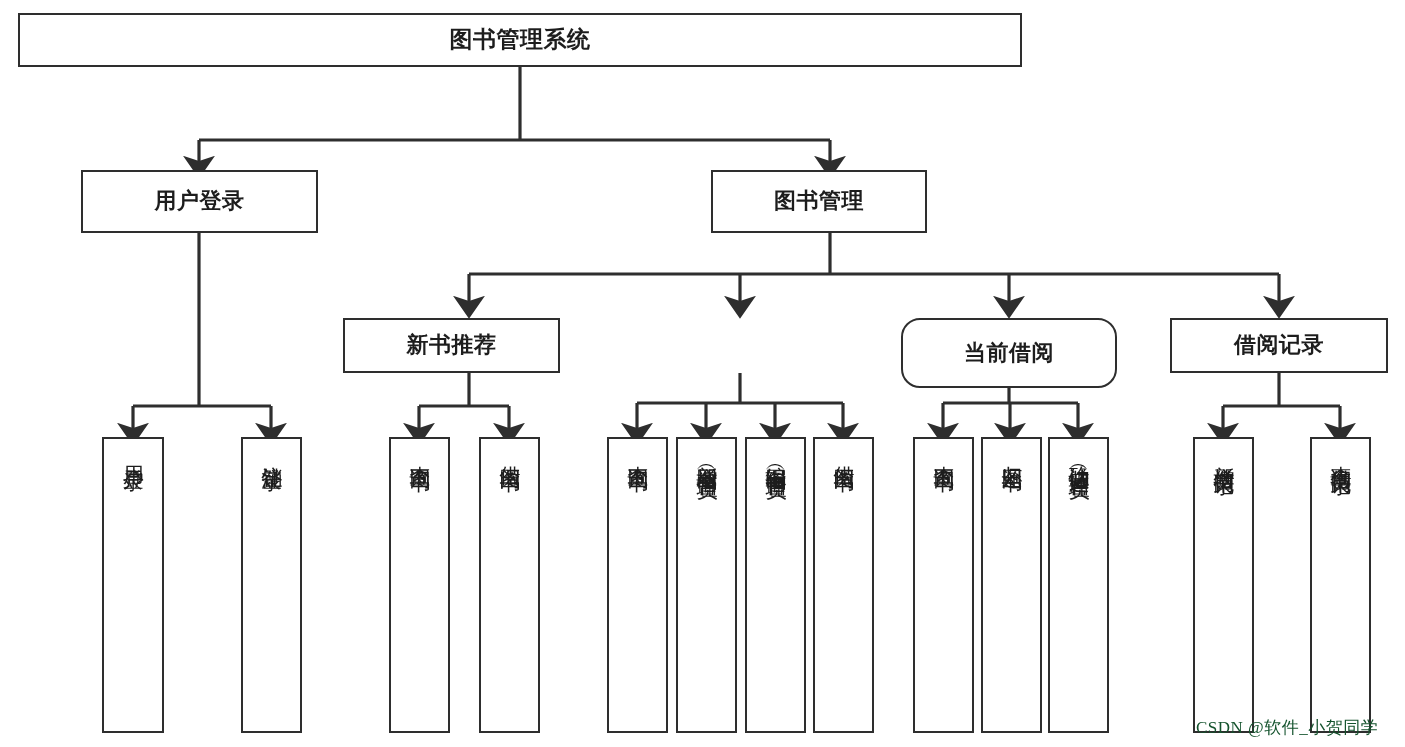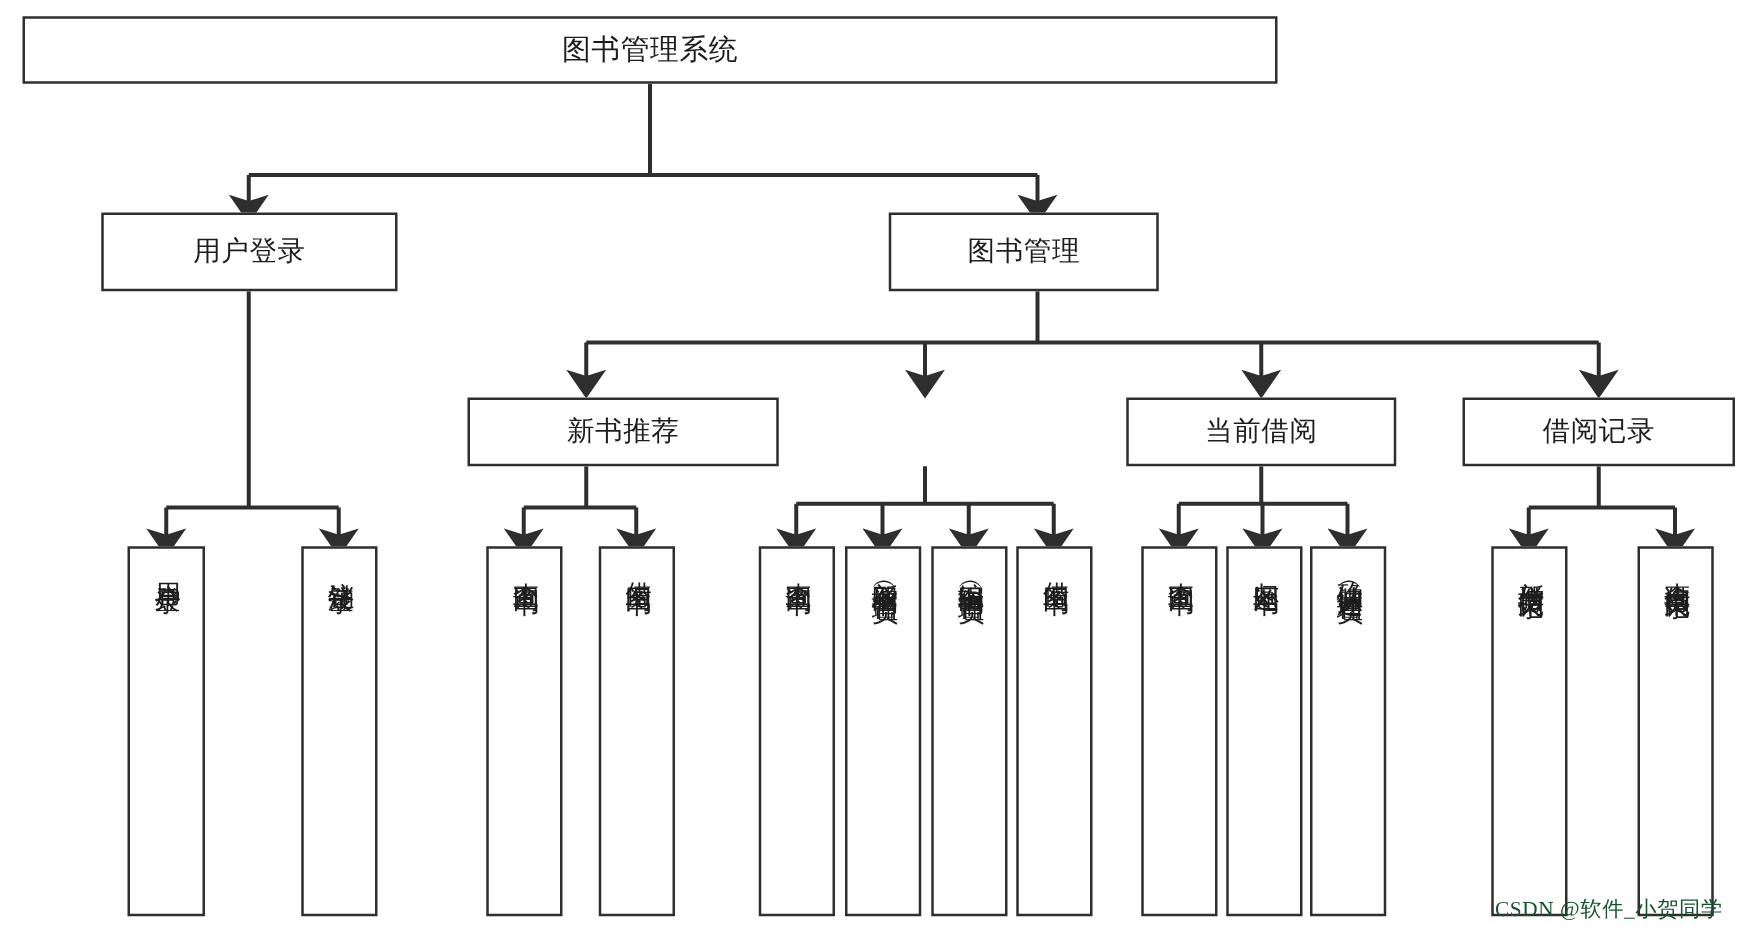--- a/index.html
+++ b/index.html
@@ -39,20 +39,21 @@
   .node .label {
     display: block;
     color: #1d1d1d;
     line-height: 1.28;
     letter-spacing: 0.5px;
   }
   
   .node.horiz .label {
     font-size: 22px;
     writing-mode: horizontal-tb;
+    font-weight: bold;
   }
   .node.root .label {
     font-size: 23px;
   }
   
   .node.vert {
     align-items: flex-start;
     justify-content: center;
     padding-top: 10px;
   }
@@ -137,24 +138,24 @@
     <span class="label">图书管理系统</span>
   </div>
 
   <div class="node horiz" style="left:81px; top:170px; width:237px; height:63px;">
     <span class="label">用户登录</span>
   </div>
   <div class="node horiz" style="left:711px; top:170px; width:216px; height:63px;">
     <span class="label">图书管理</span>
   </div>
 
-  <div class="node horiz" style="left:374px; top:318px; width:249px; height:55px;">
+  <div class="node horiz" style="left:343px; top:318px; width:217px; height:55px;">
     <span class="label">新书推荐</span>
   </div>
-  <div class="node horiz" style="left:901px; top:318px; width:216px; height:55px;">
+  <div class="node horiz" style="left:901px; top:318px; width:216px; height:70px;border-radius:19px;">
     <span class="label">当前借阅</span>
   </div>
   <div class="node horiz" style="left:1170px; top:318px; width:218px; height:55px;">
     <span class="label">借阅记录</span>
   </div>
 
   <div class="node vert" style="left:102px; top:437px; width:62px; height:296px;">
     <span class="label">用户登录</span>
   </div>
   <div class="node vert" style="left:241px; top:437px; width:61px; height:296px;">

